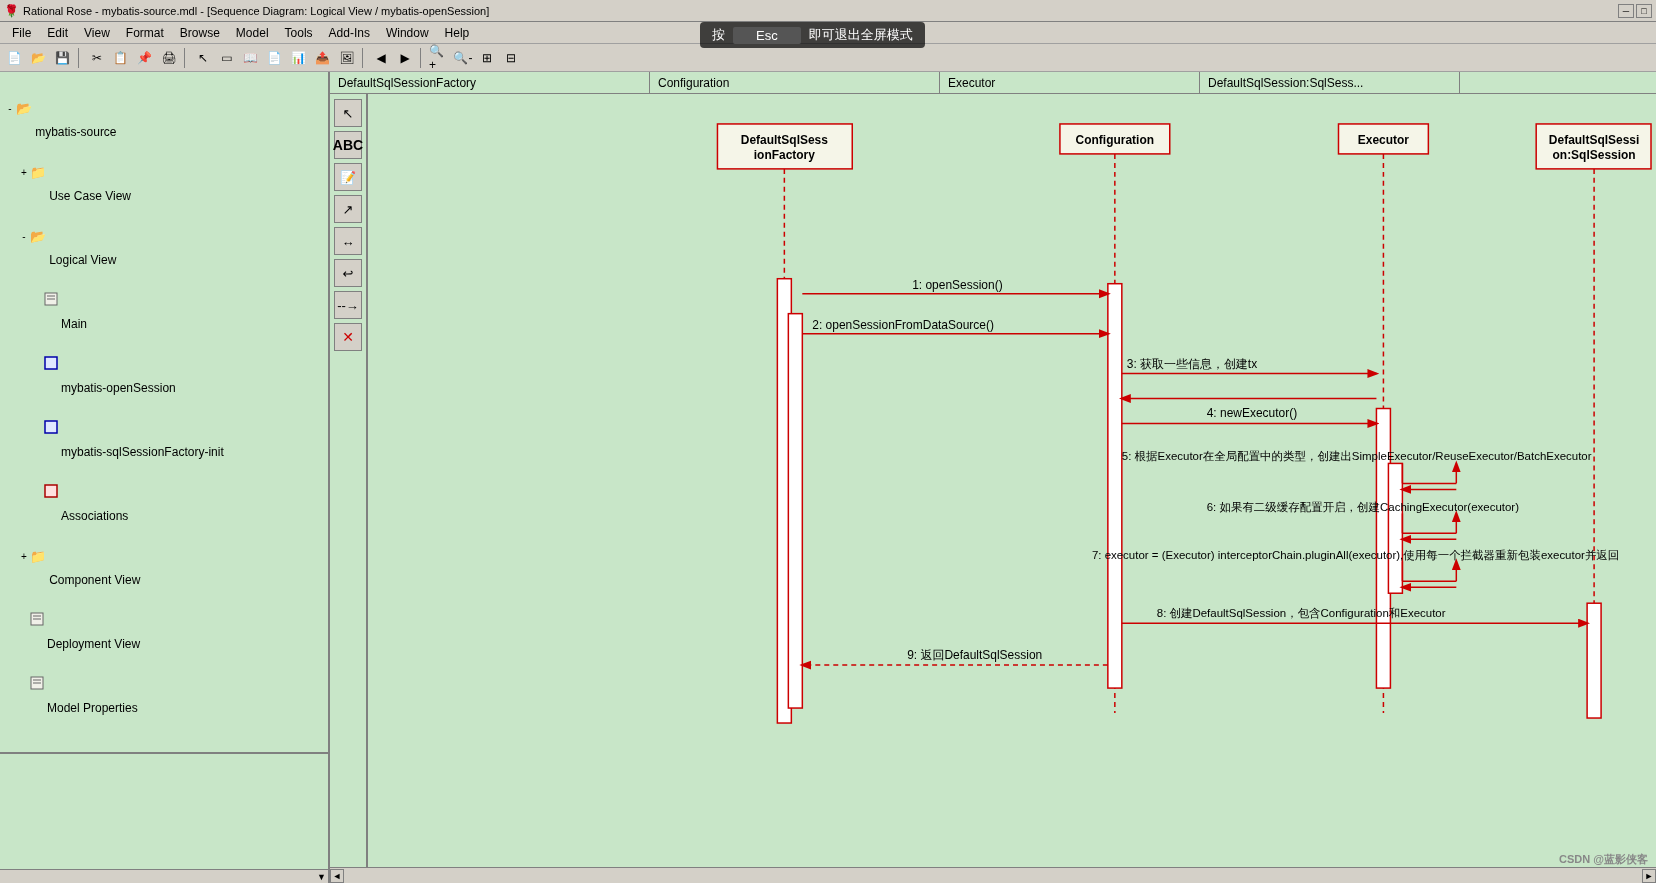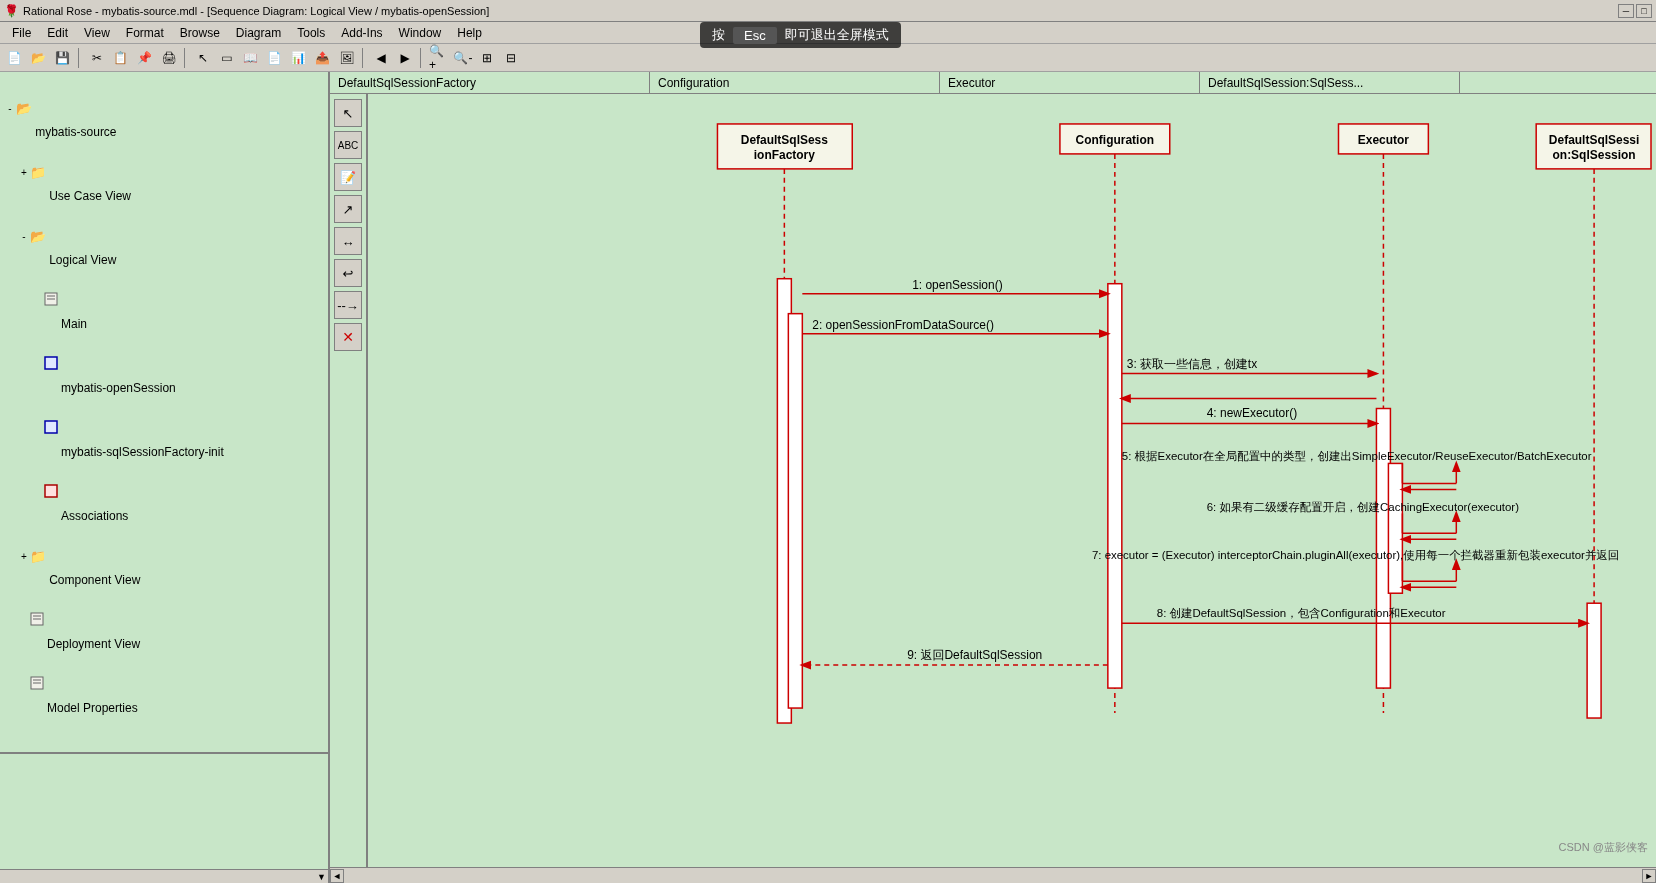--- a/index.html
+++ b/index.html
@@ -183,21 +183,21 @@
   <div class="win-btn">─</div>
   <div class="win-btn">□</div>
 </div>
 
 <div id="menubar">
     <div class="menu-item">File</div>
     <div class="menu-item">Edit</div>
     <div class="menu-item">View</div>
     <div class="menu-item">Format</div>
     <div class="menu-item">Browse</div>
-    <div class="menu-item">Diagram</div>
+    <div class="menu-item">Model</div>
     <div class="menu-item">Tools</div>
     <div class="menu-item">Add-Ins</div>
     <div class="menu-item">Window</div>
     <div class="menu-item">Help</div>
   </div>
 
 <div id="toolbar">
   <div class="tb-btn">📄</div>
   <div class="tb-btn">📂</div>
   <div class="tb-btn">💾</div>
@@ -219,21 +219,21 @@
   <div class="tb-btn">▶</div>
   <div class="tb-sep"></div>
   <div class="tb-btn">🔍+</div>
   <div class="tb-btn">🔍-</div>
   <div class="tb-btn">⊞</div>
   <div class="tb-btn">⊟</div>
 </div>
 
 <div id="overlay-notification">
   <span>按</span>
-  <span style="background:#555;padding:1px 11px;border-radius:2px;">Esc</span>
+  <span style="background:#555;padding:1px 23px;border-radius:2px;">Esc</span>
   <span>即可退出全屏模式</span>
 </div>
 
 <div id="main-layout" style="display:flex; height: calc(883px - 22px - 22px - 28px); position:relative;">
 
   <div id="left-panel">
     <div id="tree-panel">
 
     <div class="tree-item">
           <span class="tree-expand">-</span>
@@ -317,21 +317,21 @@
         <div class="col-header" style="width: 320px;">DefaultSqlSessionFactory</div>
         <div class="col-header" style="width: 290px;">Configuration</div>
         <div class="col-header" style="width: 260px;">Executor</div>
         <div class="col-header" style="width: 260px;">DefaultSqlSession:SqlSess...</div>
       </div>
 
     <div style="display:flex;flex:1;">
 
       <div id="right-toolbar">
         <div class="rt-btn">↖</div>
-        <div class="rt-btn" style="font-size:10px;font-weight:normal;">ABC</div>
+        <div class="rt-btn" style="font-size:14px;font-weight:bold;">ABC</div>
         <div class="rt-btn">📝</div>
         <div class="rt-btn">↗</div>
         <div class="rt-btn">↔</div>
         <div class="rt-btn">↩</div>
         <div class="rt-btn">--→</div>
         <div class="rt-btn" style="font-size:14px;color:#cc0000;">✕</div>
       </div>
 
       <div id="diagram-area">
         <svg id="seq-svg" viewBox="0 0 1290 640" preserveAspectRatio="xMinYMin meet">
@@ -412,21 +412,21 @@
 
           <line x1="1090" y1="494" x2="1036" y2="494" stroke="#cc0000" stroke-width="1.5" marker-end="url(#arrow-end)"></line>
 
           <line x1="755" y1="530" x2="1221" y2="530" stroke="#cc0000" stroke-width="1.5" marker-end="url(#arrow-end)"></line>
           <text x="790" y="524" font-size="11.5">8: 创建DefaultSqlSession，包含Configuration和Executor</text>
 
           <line x1="741" y1="572" x2="435" y2="572" stroke="#cc0000" stroke-width="1.5" stroke-dasharray="5,4" marker-end="url(#arrow-end)"></line>
           <text x="540" y="566" font-size="12">9: 返回DefaultSqlSession</text>
         </svg>
 
-        <div id="watermark" style="position:absolute;bottom:12px;right:8px;font-size:11px;color:#888;">CSDN @蓝影侠客</div>
+        <div id="watermark" style="position:absolute;bottom:0;right:8px;font-size:11px;color:#888;font-weight:bold;">CSDN @蓝影侠客</div>
       </div>
     </div>
 
     <div id="hscrollbar" style="height:16px;background:#d4d0c8;border-top:1px solid #808080;display:flex;align-items:center;">
       <div style="width:14px;height:14px;background:#d4d0c8;border:1px solid #808080;display:flex;align-items:center;justify-content:center;font-size:9px;">◄</div>
       <div style="flex:1;height:10px;background:#d4d0c8;"></div>
       <div style="width:14px;height:14px;background:#d4d0c8;border:1px solid #808080;display:flex;align-items:center;justify-content:center;font-size:9px;">►</div>
     </div>
   </div>
 </div>

